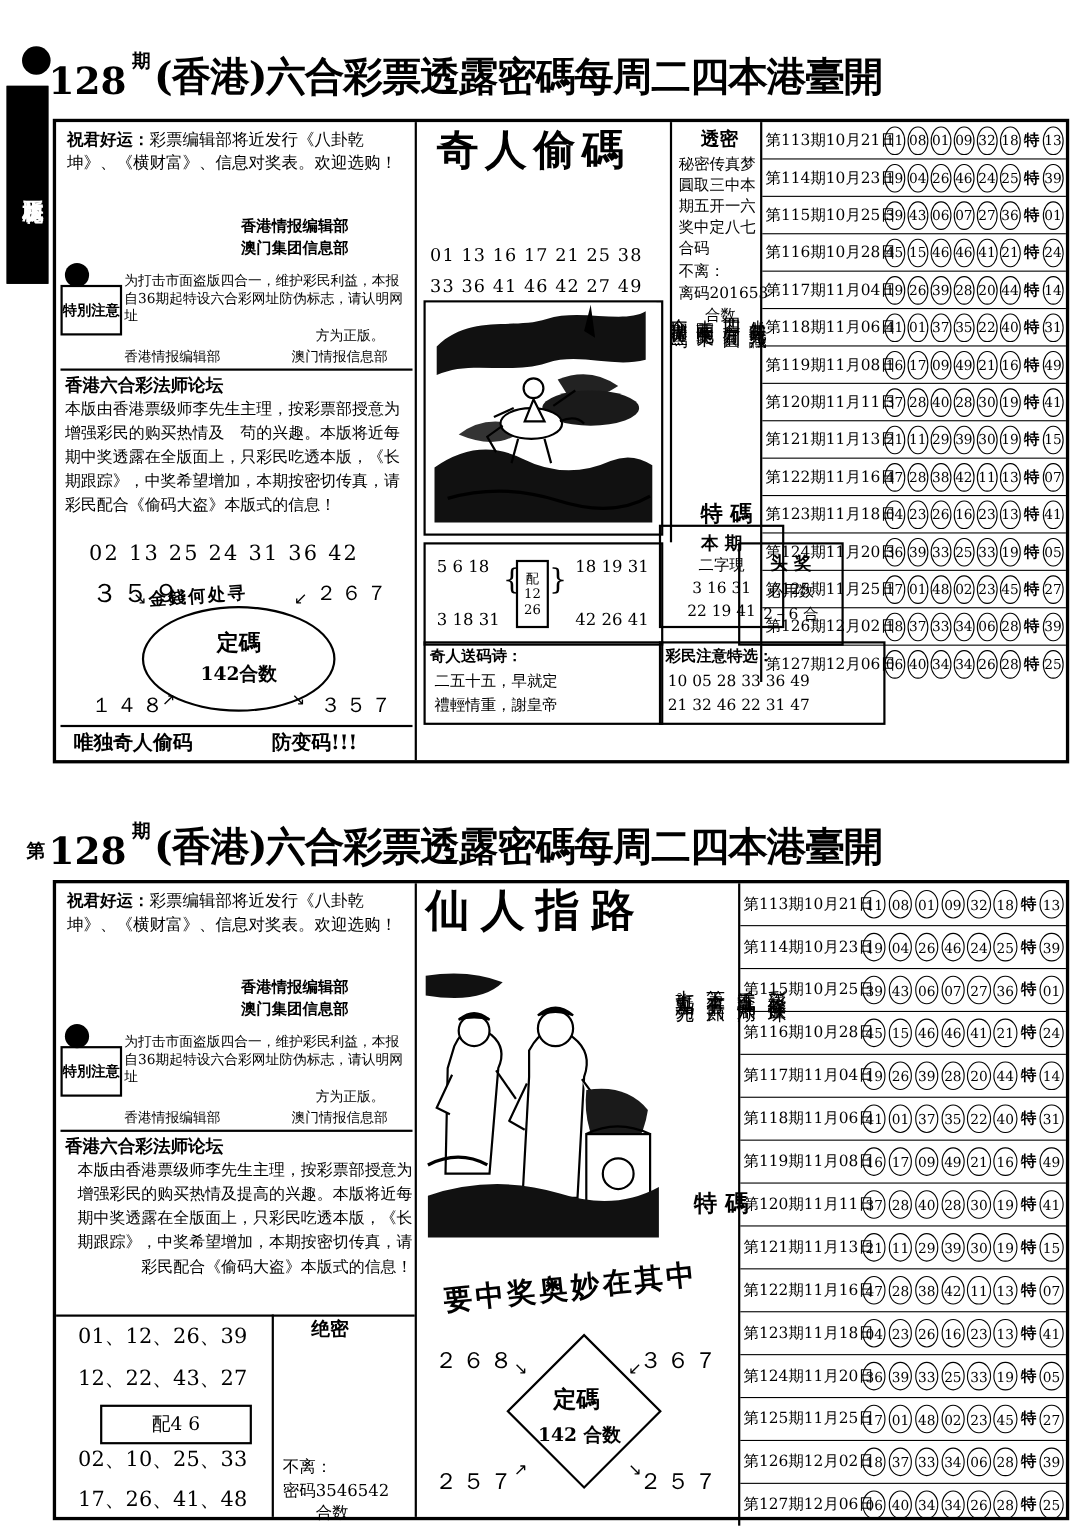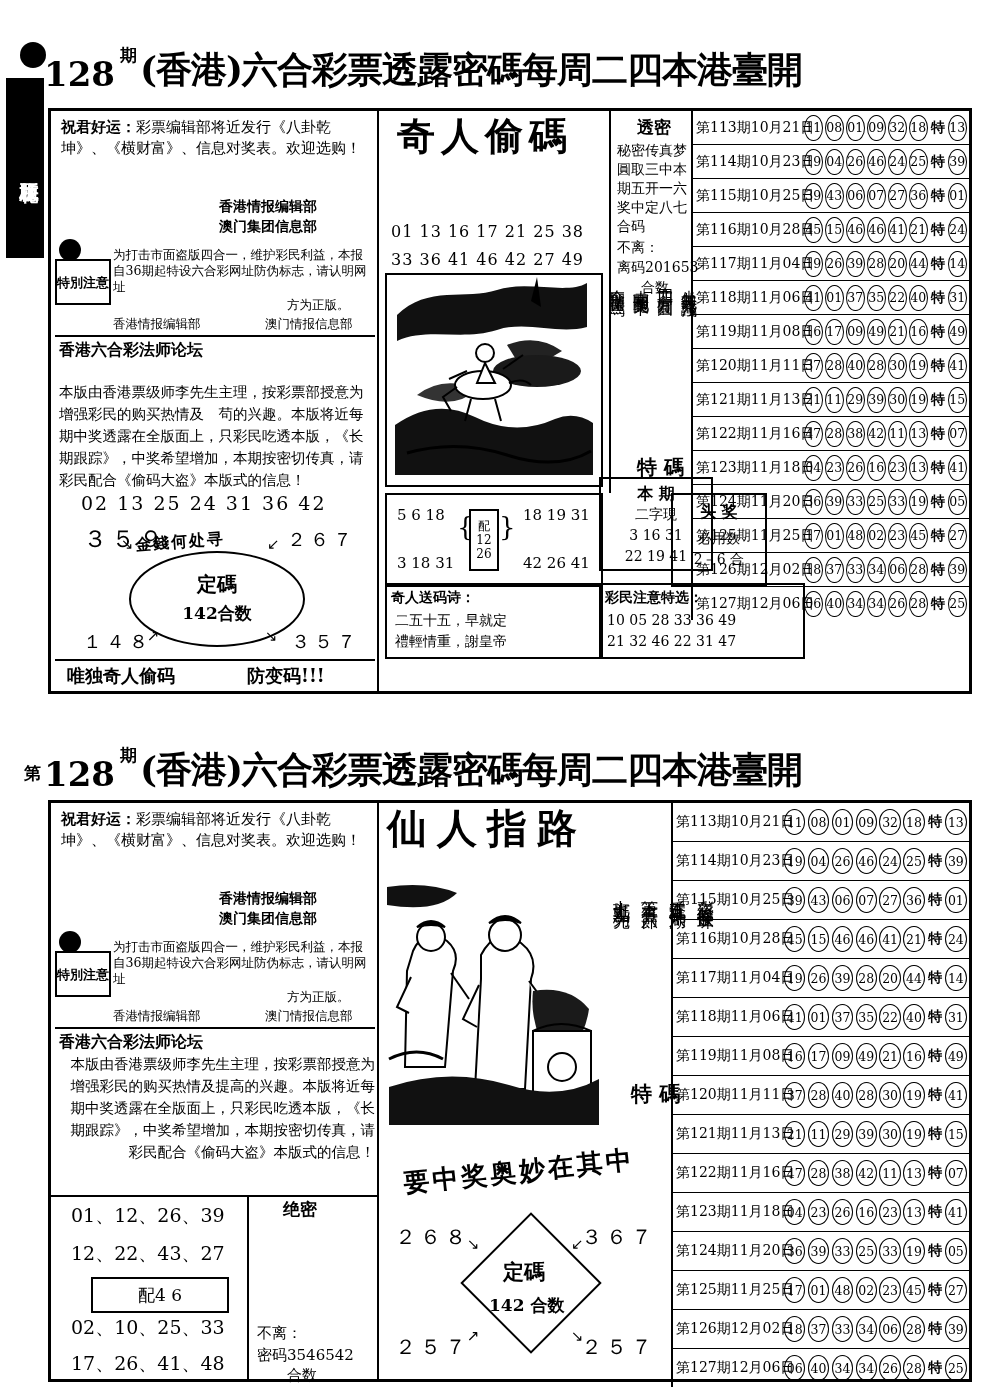--- a/index.html
+++ b/index.html
@@ -74,21 +74,21 @@
     <span class="t bold" style="font-size:13px;line-height:15px;text-align:center;">特別注意</span>
   </div>
   <div class="t small" style="position:absolute;left:62px;top:136px;width:258px;">为打击市面盗版四合一，维护彩民利益，本报自36期起特设六合彩网址防伪标志，请认明网址</div>
   <div class="t small" style="position:absolute;left:236px;top:186px;">方为正版。</div>
   <div class="t small" style="position:absolute;left:62px;top:205px;">香港情报编辑部</div>
   <div class="t small" style="position:absolute;left:214px;top:205px;">澳门情报信息部</div>
 
   <div style="position:absolute;left:4px;top:224px;width:320px;height:2px;background:#000;"></div>
 
   <div class="t bold" style="position:absolute;left:8px;top:228px;font-size:16px;">香港六合彩法师论坛</div>
-  <div class="t" style="position:absolute;left:8px;top:250px;width:316px;font-size:14.5px;line-height:22px;margin-top:20px;">本版由香港票级师李先生主理，按彩票部授意为增强彩民的购买热情及　茍的兴趣。本版将近每期中奖透露在全版面上，只彩民吃透本版，《长期跟踪》，中奖希望增加，本期按密切传真，请彩民配合《偷码大盗》本版式的信息！</div>
+  <div class="t" style="position:absolute;left:8px;top:250px;width:316px;font-size:14.5px;line-height:22px;">本版由香港票级师李先生主理，按彩票部授意为增强彩民的购买热情及　茍的兴趣。本版将近每期中奖透露在全版面上，只彩民吃透本版，《长期跟踪》，中奖希望增加，本期按密切传真，请彩民配合《偷码大盗》本版式的信息！</div>
 
   <div class="t" style="position:absolute;left:30px;top:382px;font-size:19px;letter-spacing:2px;">02  13  25  24  31  36 42</div>
 
   <div class="t" style="position:absolute;left:32px;top:418px;font-size:24px;letter-spacing:4px;">３５９</div>
   <div class="t" style="position:absolute;left:236px;top:418px;font-size:19px;letter-spacing:4px;">２６７</div>
   <div class="t bold" style="position:absolute;left:84px;top:420px;font-size:16px;letter-spacing:2px;transform:rotate(-4deg);">金錢何处寻</div>
   <div class="arrow" style="position:absolute;left:70px;top:424px;">↘</div>
   <div class="arrow" style="position:absolute;left:216px;top:424px;">↙</div>
 
   <div class="oval" style="position:absolute;left:78px;top:440px;width:172px;height:92px;">

